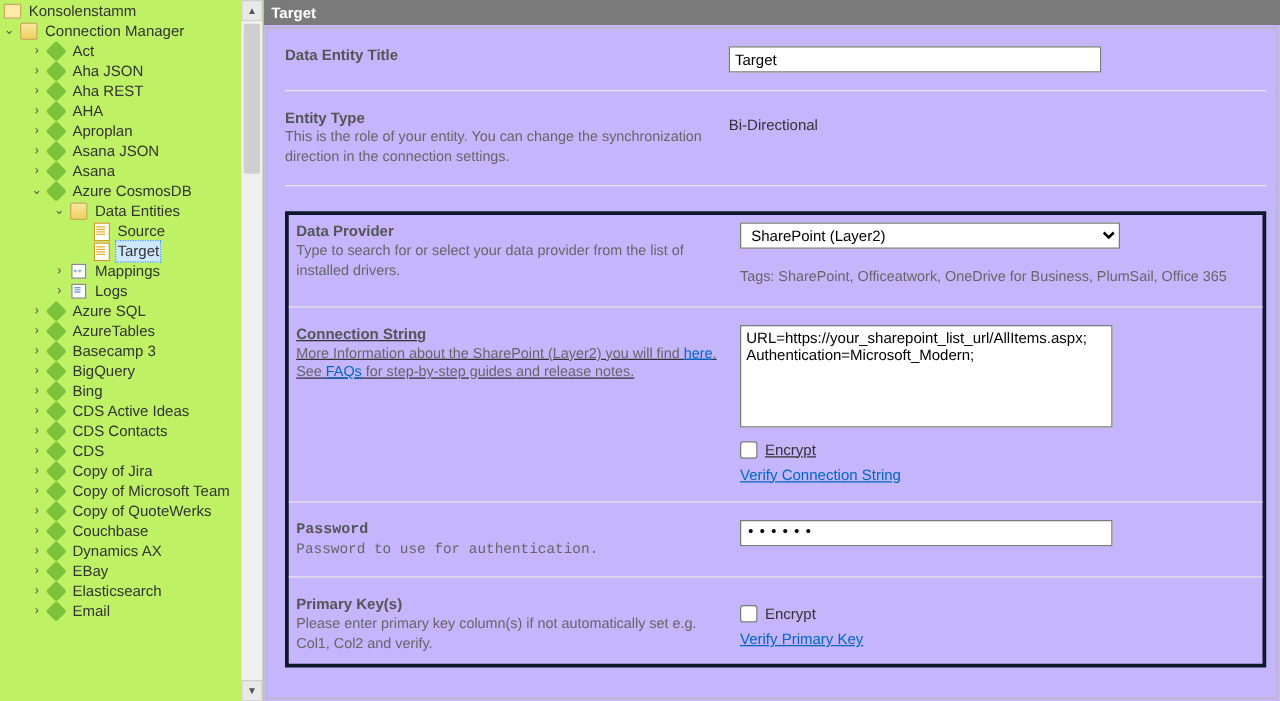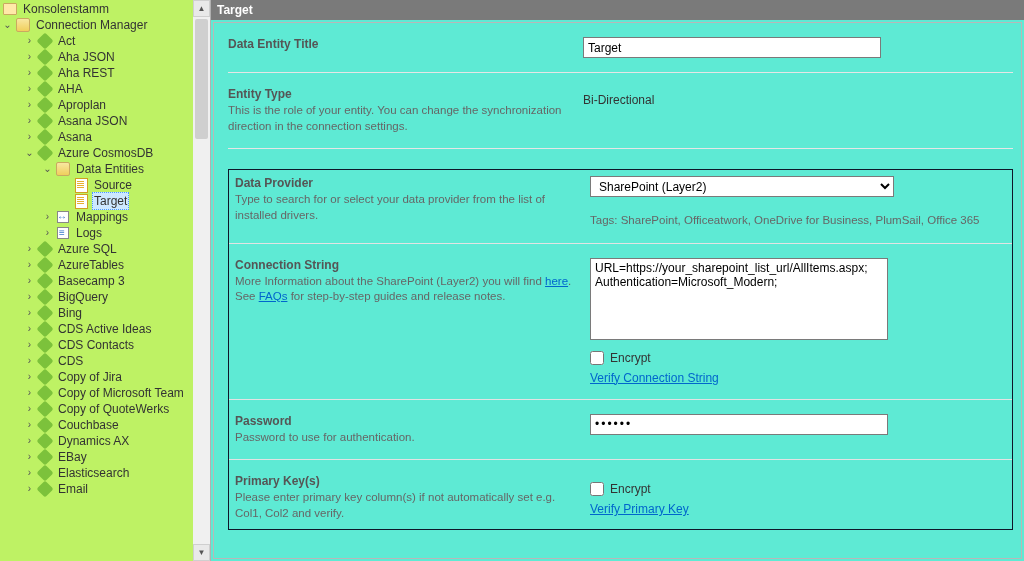--- a/index.html
+++ b/index.html
@@ -26,21 +26,21 @@
 .ico-log::before { content: ""; position: absolute; inset: 2px; background: #fff; border: 1px solid #888; }
 .ico-log::after { content: "≡"; position: absolute; left:4px; top:0px; font-size:10px; color:#3a7acb; }
 .scrollbar-placeholder { position: absolute; right: 0; top: 0; width: 17px; height: 100%; background: #f0f0f0; display: flex; flex-direction: column; }
 .sb-btn { height: 17px; background: #e9e9e9; border: 1px solid #cfcfcf; display:flex; align-items:center; justify-content:center; font-size:8px; color:#555;}
 .sb-track { flex:1; background: #f0f0f0; position: relative; }
 .sb-thumb { position:absolute; left:2px; right:2px; top:2px; height:120px; background:#cfcfcf; border-radius:2px; }
 
 
 .right { flex: 1; display: flex; flex-direction: column; }
 .title-bar { height: 20px; background: #7a7a7a; color: #fff; display: flex; align-items: center; padding: 0 6px; font-weight: bold; font-size: 12px; }
-.content-wrap { flex:1; padding: 2px; background:#5eead4; position: relative; overflow:hidden; }
+.content-wrap { flex:1; padding: 2px; background:#c4b5fd; position: relative; overflow:hidden; }
 .panel-outer { border: 1px solid #b8b8b8; height: 100%; display:flex; flex-direction:column; }
 .panel-body { flex:1; padding: 14px 8px 0 14px; overflow-y:auto; }
 
 
 .section { display: flex; align-items: flex-start; margin-bottom: 14px; border-bottom: 1px solid #e6e6e6; padding-bottom: 14px; }
 .section:last-child { border-bottom:none; }
 .section .left-col { width: 355px; padding-right: 12px; }
 .section .right-col { flex: 1; padding-right: 12px; }
 .section h4 { font-size: 12px; font-weight: bold; color: #555; margin-bottom: 2px; }
 .section .desc { font-size: 11.5px; color: #666; line-height: 1.35; }
@@ -48,21 +48,21 @@
 .static-val { font-size: 12px; color: #333; padding-top: 6px; display:block;}
 .tags { font-size: 11.5px; color: #666; margin-top: 16px; line-height:1.35; }
 
 input[type=text].field, select.field { width: 298px; height: 21px; border: 1px solid #7a7a7a; padding: 0 4px; font-size: 12px; font-family: inherit; }
 select.field { width: 304px; background:#fff; }
 textarea.field { width: 298px; height: 82px; border: 1px solid #7a7a7a; padding: 2px 4px; font-size: 12px; font-family: inherit; resize: none; }
 .chk-row { display: flex; align-items: center; margin-top: 8px; font-size: 12px; }
 .chk-row input { margin-right: 6px; width:14px; height:14px;}
 .link-action { color: #0066cc; text-decoration: underline; font-size: 12px; margin-top: 6px; display: inline-block; cursor:pointer;}
 
-.highlight-box { border: 1px solid #0f172a; padding: 6px 0 6px 0; margin-top: 20px; margin-bottom: 4px; }
+.highlight-box { border: 3px solid #0f172a; padding: 6px 0 6px 0; margin-top: 20px; margin-bottom: 4px; }
 .highlight-box .section { border-bottom-color: #e3e3e3; }
 
 </style>
 </head>
 <body>
 
 <div class="app">
 
   <div class="tree-panel">
     <div class="tree-scroll">
@@ -266,39 +266,39 @@
                 <div class="desc">Type to search for or select your data provider from the list of installed drivers.</div>
               </div>
               <div class="right-col">
                 <select class="field">
                   <option>SharePoint (Layer2)</option>
                 </select>
                 <div class="tags">Tags: SharePoint, Officeatwork, OneDrive for Business, PlumSail, Office 365</div>
               </div>
             </div>
 
-            <div class="section" style="padding-left:6px; padding-right:6px;">
+            <div class="section" style="padding-left:6px; padding-right:6px;text-decoration:underline;">
               <div class="left-col">
                 <h4>Connection String</h4>
                 <div class="desc">
                   <span>More Information about the SharePoint (Layer2) you will find </span><a>here</a><span>. See </span><a>FAQs</a><span> for step-by-step guides and release notes.</span>
                 </div>
               </div>
               <div class="right-col">
                 <textarea class="field" style="">URL=https://your_sharepoint_list_url/AllItems.aspx;
 Authentication=Microsoft_Modern;</textarea>
                 <div class="chk-row">
                   <input type="checkbox" style="">
                   <span>Encrypt</span>
                 </div>
                 <a class="link-action">Verify Connection String</a>
               </div>
             </div>
 
-            <div class="section" style="padding-left:6px; padding-right:6px;">
+            <div class="section" style="padding-left:6px; padding-right:6px;font-family:Liberation Mono, monospace;">
               <div class="left-col">
                 <h4>Password</h4>
                 <div class="desc">Password to use for authentication.</div>
               </div>
               <div class="right-col">
                 <input type="text" class="field" style="letter-spacing: 2px;" value="••••••">
               </div>
             </div>
 
             <div class="section" style="border-bottom:none; margin-bottom:0; padding-bottom:2px; padding-left:6px; padding-right:6px;">

